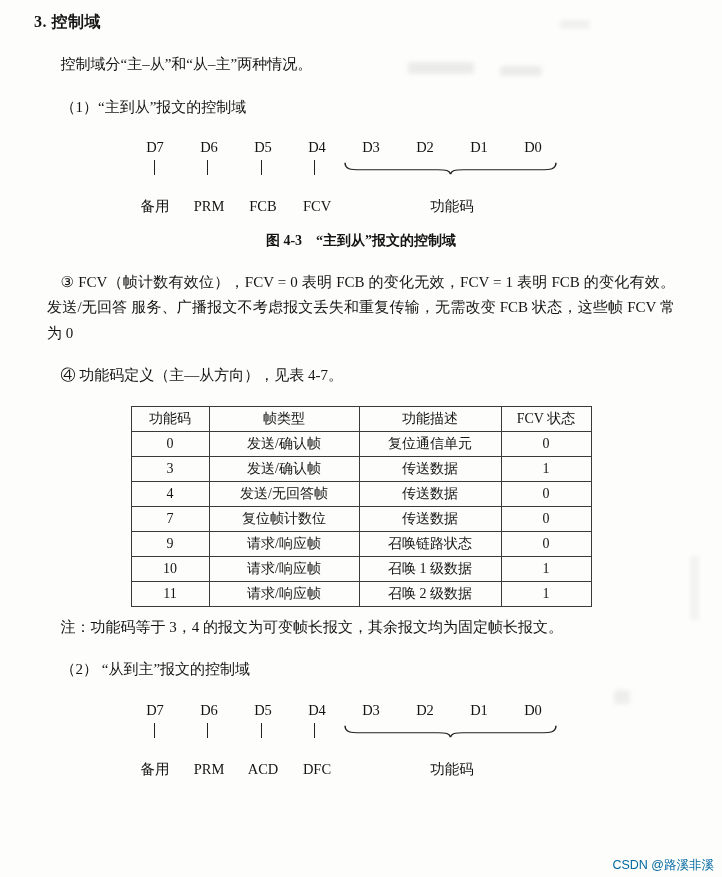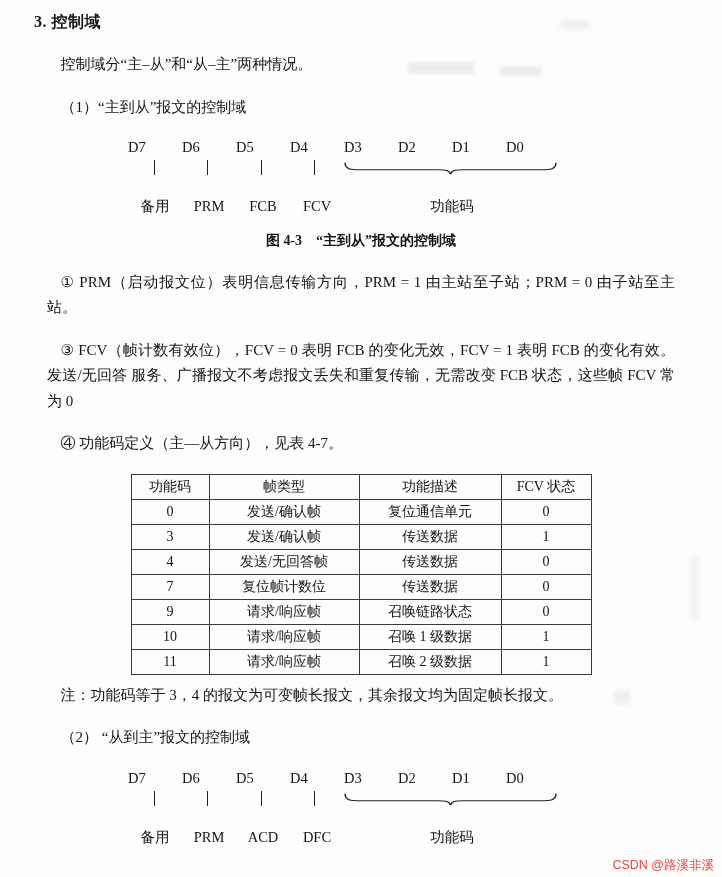--- a/index.html
+++ b/index.html
@@ -29,21 +29,21 @@
   .para {
     margin: 17px;
     text-align: justify;
   }
   .indent { text-indent: .9em; }
 
   
   .fig { margin: 12px 0 2px; }
   .diagram { width: 432px; margin-left: 98px; }
   .bit-row { display: flex; }
-  .bit { flex: 1; text-align: left; font-size: 14.5px; line-height: 1.4; }
+  .bit { flex: 1; text-align: center; font-size: 14.5px; line-height: 1.4; }
   .mid-row { display: flex; height: 19px; align-items: flex-start; margin-top: 3px; }
   .tick { flex: 1; display: flex; justify-content: center; }
   .vline { display: block; width: 1px; height: 15px; background: #222; }
   .brace-cell { flex: 4; padding: 2px 3px 0; }
   .brace-cell svg { display: block; width: 100%; height: 13px; }
   .label-row { display: flex; margin-top: 17px; }
   .dlabel { flex: 1; text-align: center; font-size: 14.5px; line-height: 1.4; }
   .func  { flex: 4; text-align: center; font-size: 14.5px; line-height: 1.4; }
 
   .caption {
@@ -91,21 +91,21 @@
   .a1 { left: 408px; top: 62px;  width: 66px; height: 12px; }
   .a2 { left: 500px; top: 66px;  width: 42px; height: 10px; }
   .a3 { left: 560px; top: 20px;  width: 30px; height: 9px;  opacity: .18; }
   .a4 { left: 690px; top: 556px; width: 9px;  height: 64px; opacity: .15; }
   .a5 { left: 614px; top: 690px; width: 16px; height: 14px; opacity: .22; }
 
   .watermark {
     position: absolute;
     right: 8px;
     bottom: 6px;
-    color: #ef4444;
+    color: #0369a1;
     font-family: "Liberation Sans", "DejaVu Sans", sans-serif;
     font-size: 12.5px;
     line-height: 1;
   }
 </style>
 </head>
 <body>
 
 <div class="page">
 
@@ -149,21 +149,20 @@
         <span class="dlabel">备用</span>
         <span class="dlabel">PRM</span>
         <span class="dlabel">FCB</span>
         <span class="dlabel">FCV</span>
         <span class="func">功能码</span>
       </div>
     </div>
     <p class="caption">图 4-3　“主到从”报文的控制域</p>
   </div>
 
-  <p class="para indent">① PRM（启动报文位）表明信息传输方向，PRM = 1 由主站至子站；PRM = 0 由子站至主站。</p>
   <p class="para indent">③ FCV（帧计数有效位），FCV = 0 表明 FCB 的变化无效，FCV = 1 表明 FCB 的变化有效。发送/无回答 服务、广播报文不考虑报文丢失和重复传输，无需改变 FCB 状态，这些帧 FCV 常为 0</p>
   <p class="para indent">④ 功能码定义（主—从方向），见表 4-7。</p>
 
   <table class="t47">
     <colgroup>
       <col class="col-code">
         <col class="col-frame">
         <col class="col-desc">
         <col class="col-fcv">
     </colgroup>

